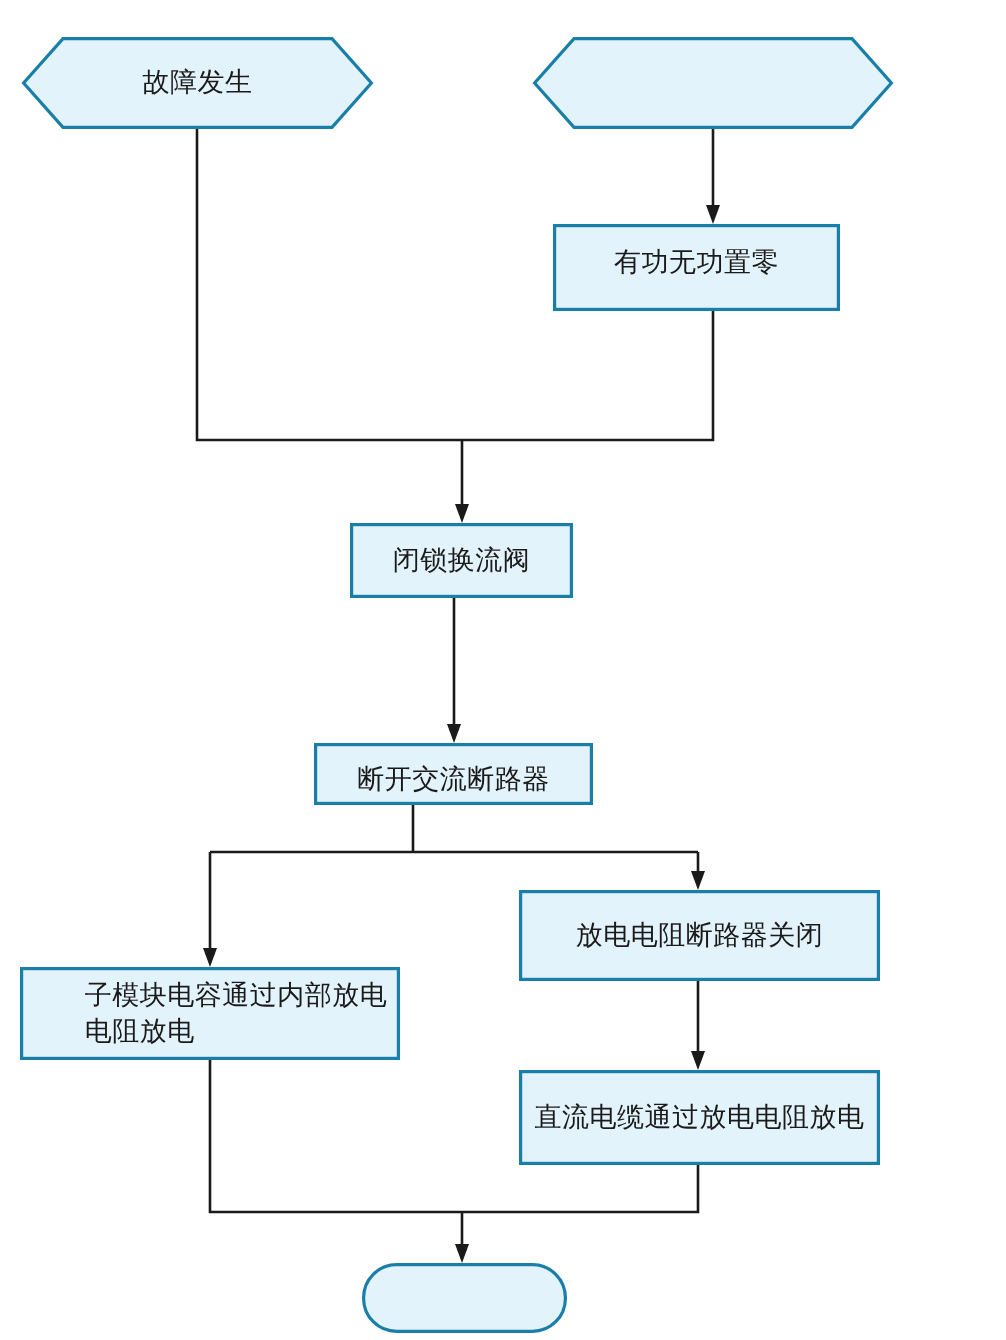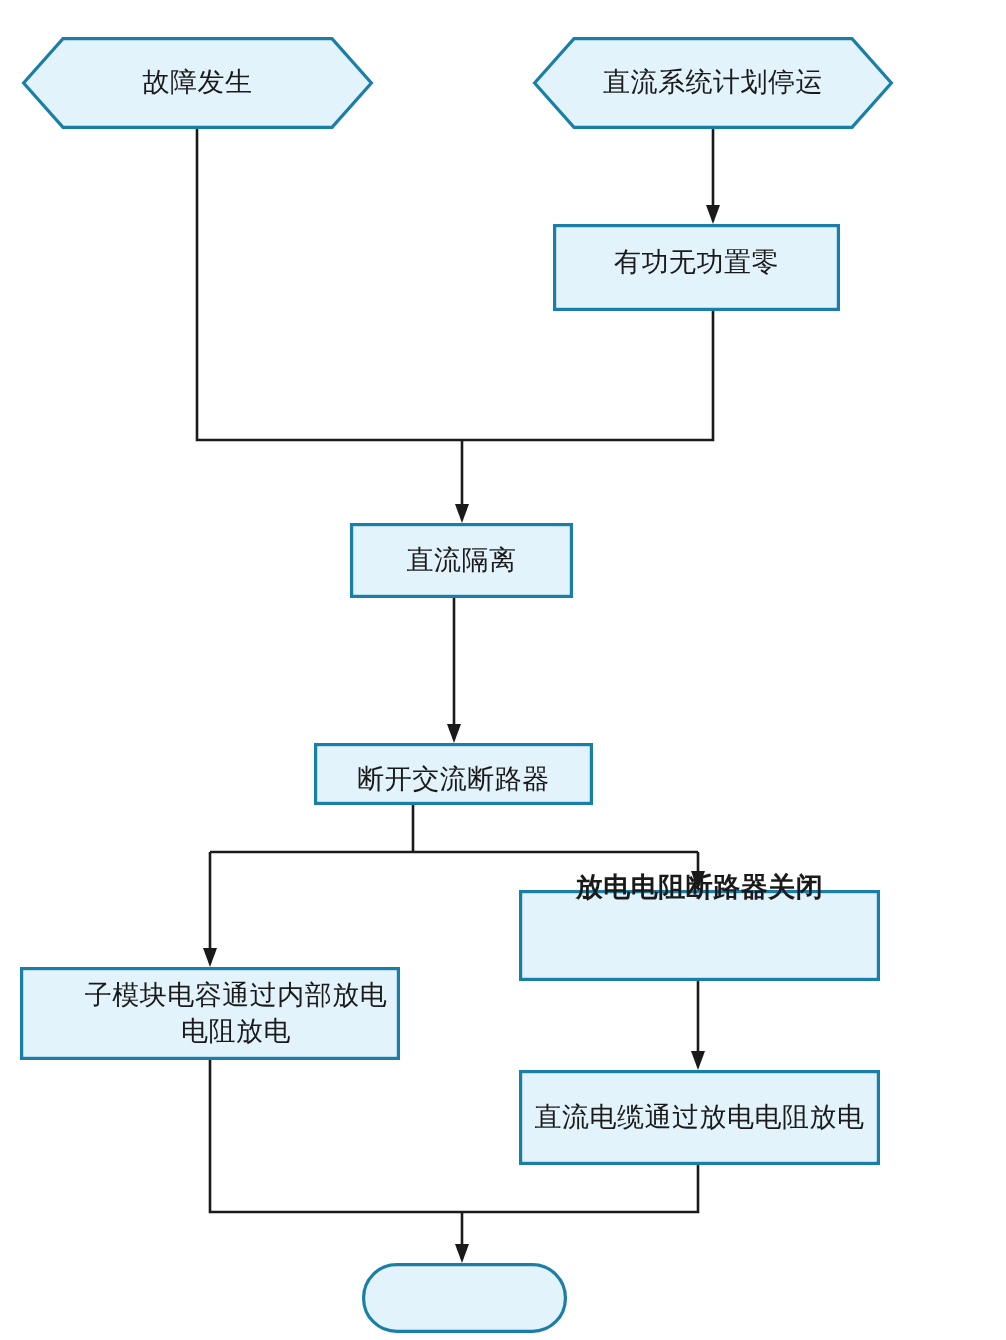--- a/index.html
+++ b/index.html
@@ -41,21 +41,20 @@
   }
   .arrowhead {
     fill: #1a1a1a;
     stroke: none;
   }
   .node-label {
     position: absolute;
     display: flex;
     align-items: center;
     justify-content: center;
-    text-align: center;
     color: #1a1a1a;
     font-family: "Liberation Serif", "DejaVu Serif", serif;
     font-size: 27px;
     line-height: 1.32;
     letter-spacing: 0.5px;
     white-space: pre-line;
     pointer-events: none;
     user-select: none;
   }
 </style>
@@ -118,29 +117,28 @@
       <rect class="node-shape" x="21.6" y="968.6" width="376.8" height="89.8"></rect>
 
       <rect class="node-shape" x="520.6" y="1071.6" width="357.8" height="91.8"></rect>
 
       <rect class="node-shape rounded" x="363.6" y="1264.6" width="201.8" height="66.8" rx="33" ry="33"></rect>
     </g>
   </svg>
 
   <div class="node-label" style="left:22px; top:37px; width:351px; height:92px;">故障发生</div>
 
-  <div class="node-label" style="left:533px; top:37px; width:360px; height:92px;">直流系统计划停运</div>
 
   <div class="node-label" style="left:553px; top:224px; width:287px; height:77px;">有功无功置零</div>
 
-  <div class="node-label" style="left:350px; top:523px; width:223px; height:75px;">直流隔离</div>
+  <div class="node-label" style="left:350px; top:523px; width:223px; height:75px;">闭锁换流阀</div>
 
   <div class="node-label" style="left:314px; top:743px; width:279px; height:74px;">断开交流断路器</div>
 
-  <div class="node-label" style="left:519px; top:842px; width:361px; height:91px;font-weight:bold;">放电电阻断路器关闭</div>
+  <div class="node-label" style="left:519px; top:890px; width:361px; height:91px;">放电电阻断路器关闭</div>
 
   <div class="node-label" style="left:20px; top:967px; width:432px; height:93px;">子模块电容通过内部放电
 电阻放电</div>
 
   <div class="node-label" style="left:519px; top:1070px; width:361px; height:95px;font-family:Liberation Serif, serif;">直流电缆通过放电电阻放电</div>
 
 
 </div>
 
 </body></html>

